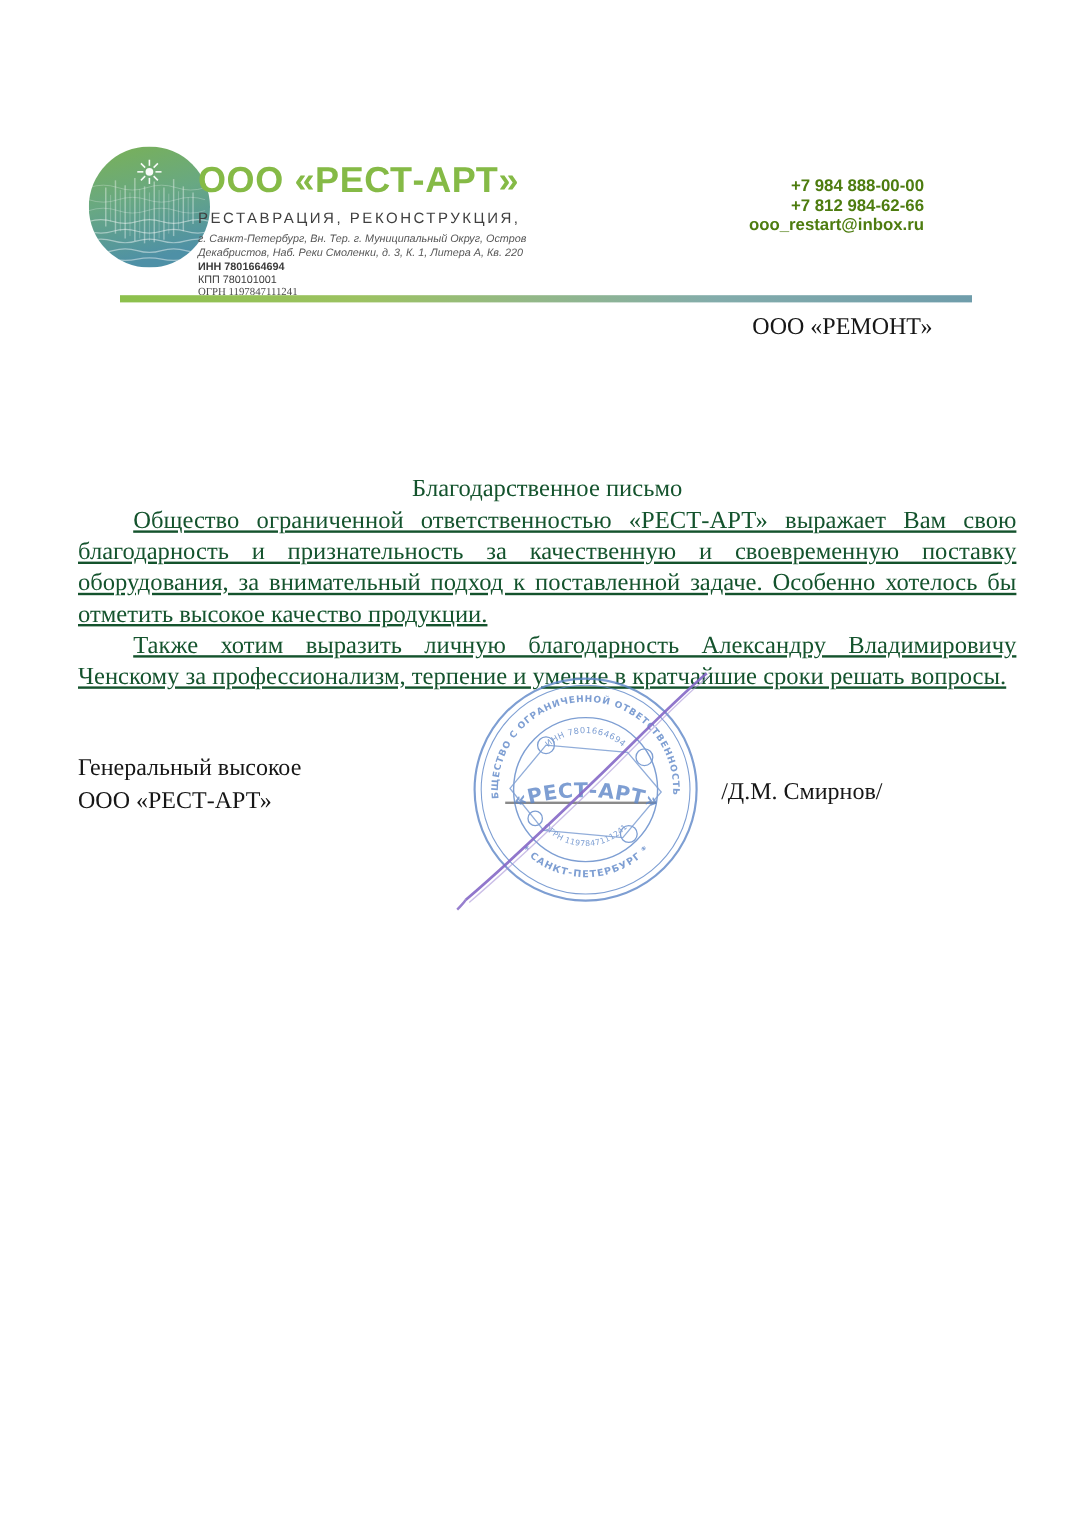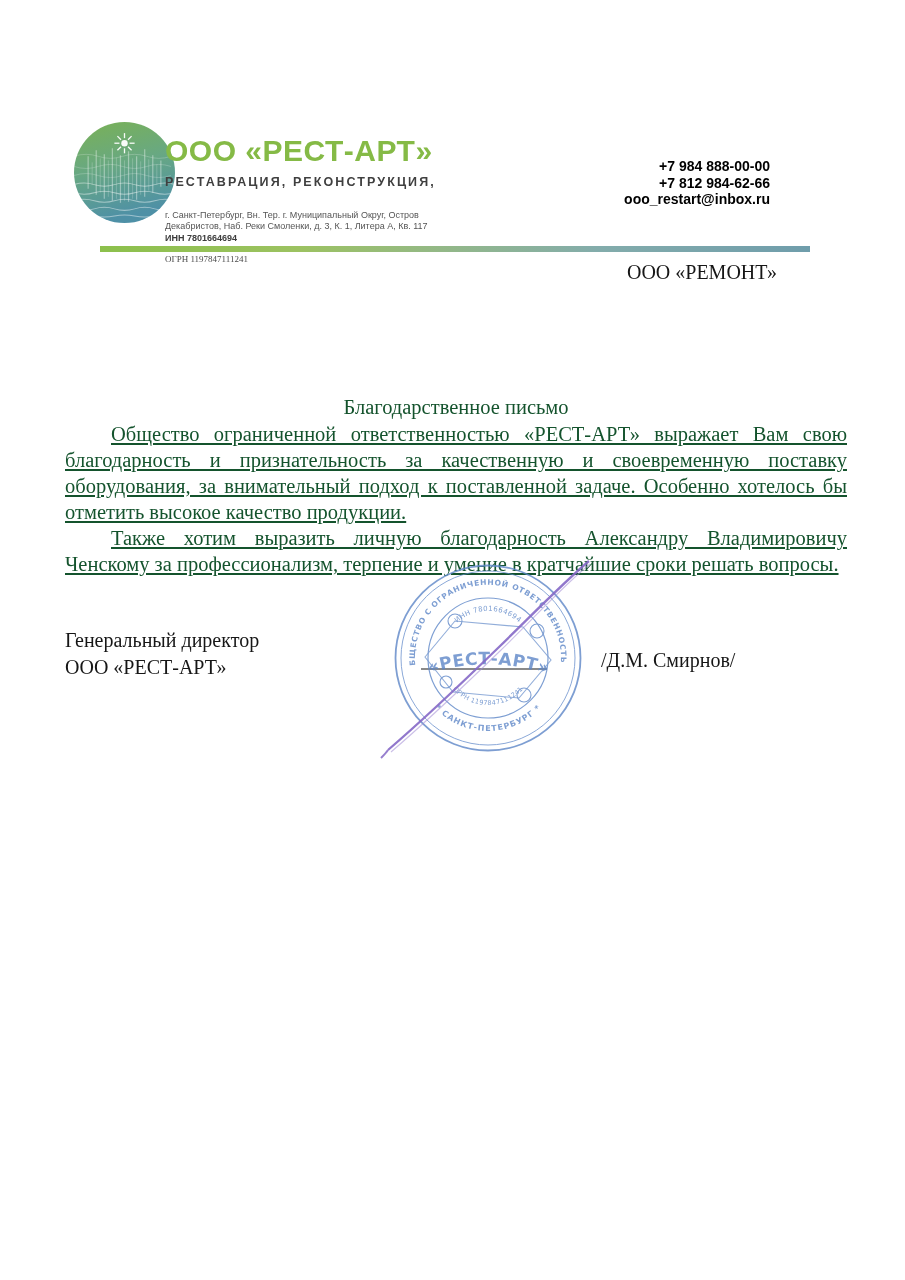--- a/index.html
+++ b/index.html
@@ -5,27 +5,27 @@
   html,body{margin:0;padding:0;}
   body{
     width:905px;height:1280px;position:relative;background:#ffffff;
     font-family:"Liberation Serif", serif;color:#161616;overflow:hidden;
   }
   .abs{position:absolute;}
   
   .logo{left:74px;top:122px;width:101px;height:101px;}
   .company-block{left:165px;top:134px;width:330px;font-family:"Liberation Sans",sans-serif;}
   .company-name{font-weight:bold;font-size:30px;letter-spacing:.5px;color:#85ba46;line-height:34px;}
-  .tagline{font-weight:bold;font-size:12.5px;letter-spacing:2.1px;color:#3f3f3f;line-height:15px;margin-top:7px;}
-  .addr{font-size:9px;color:#555;line-height:10.5px;margin-top:20px;}
+  .tagline{font-weight:normal;font-size:12.5px;letter-spacing:2.1px;color:#3f3f3f;line-height:15px;margin-top:7px;}
+  .addr{font-size:9px;color:#555;line-height:10.5px;margin-top:4px;font-style:italic;}
   .reg{font-size:9px;color:#3c3c3c;line-height:10.5px;}
   .reg.inn{font-weight:bold;margin-top:2px;}
   .reg.ogrn{font-family:"Liberation Serif",serif;color:#4a4a4a;}
-  .contacts{right:135px;top:158px;text-align:right;font-family:"Liberation Sans",sans-serif;
-    font-weight:bold;font-size:14px;line-height:16.5px;color:#000000;}
+  .contacts{right:135px;top:146px;text-align:right;font-family:"Liberation Sans",sans-serif;
+    font-weight:bold;font-size:14px;line-height:16.5px;color:#4d7c0f;}
   .contacts .line{white-space:nowrap;}
   .bar{left:100px;top:246px;width:710px;height:6px;
     background:linear-gradient(90deg,#8cc04c 0%,#9cc261 28%,#93b887 48%,#83acab 70%,#6f9dab 100%);}
   
   .recipient{right:128px;top:261px;font-size:20px;}
   .refblock{left:65px;top:287px;font-size:20px;line-height:26px;}
   
   .letter{left:65px;top:394px;width:782px;font-size:20.5px;line-height:26px;color:#14532d;}
   .letter-title{text-align:center;margin:0 0 1px 0;font-weight:normal;font-size:20.5px;}
   .para{margin:0;text-align:justify;text-indent:46px;text-decoration:underline;}
@@ -109,21 +109,21 @@
   </svg>
 </div>
 
 <div class="abs company-block">
   <div class="company-name">ООО «РЕСТ-АРТ»</div>
   <div class="tagline">
     <div>РЕСТАВРАЦИЯ, РЕКОНСТРУКЦИЯ,</div>
   </div>
   <div class="addr">
     <div>г. Санкт-Петербург, Вн. Тер. г.  Муниципальный Округ, Остров</div>
-    <div>Декабристов, Наб. Реки Смоленки, д. 3, К. 1, Литера А, Кв. 117</div>
+    <div>Декабристов, Наб. Реки Смоленки, д. 3, К. 1, Литера А, Кв. 220</div>
   </div>
   <div class="reg inn">ИНН 7801664694</div>
   <div class="reg">КПП 780101001</div>
   <div class="reg ogrn">ОГРН 1197847111241</div>
 </div>
 
 <div class="abs contacts">
   <div class="line">+7 984 888-00-00</div>
   <div class="line">+7 812 984-62-66</div>
   <div class="line">ooo_restart@inbox.ru</div>
@@ -136,21 +136,21 @@
 <div class="abs refblock">
 </div>
 
 <div class="abs letter">
   <h1 class="letter-title">Благодарственное письмо</h1>
   <p class="para">Общество ограниченной ответственностью  «РЕСТ-АРТ» выражает Вам свою благодарность и признательность за качественную и своевременную поставку оборудования, за внимательный подход к поставленной задаче.  Особенно хотелось бы отметить высокое качество продукции.</p>
   <p class="para">Также хотим выразить личную благодарность Александру Владимировичу Ченскому за профессионализм, терпение и умение в кратчайшие сроки решать вопросы.</p>
 </div>
 
 <div class="abs sig-left">
-  <div>Генеральный директор</div>
+  <div>Генеральный высокое</div>
   <div>ООО «РЕСТ-АРТ»</div>
 </div>
 
 <div class="abs sig-line"></div>
 
 <div class="abs stamp">
   <svg width="194" height="194" viewBox="0 0 194 194">
     <defs>
       <path id="arcOuterTop" d="M 24.3,103.4 A 73,73 0 1 1 169.7,103.4" fill="none"></path>
       <path id="arcOuterBottom" d="M 33.8,133.5 A 73,73 0 0 0 160.2,133.5" fill="none"></path>

